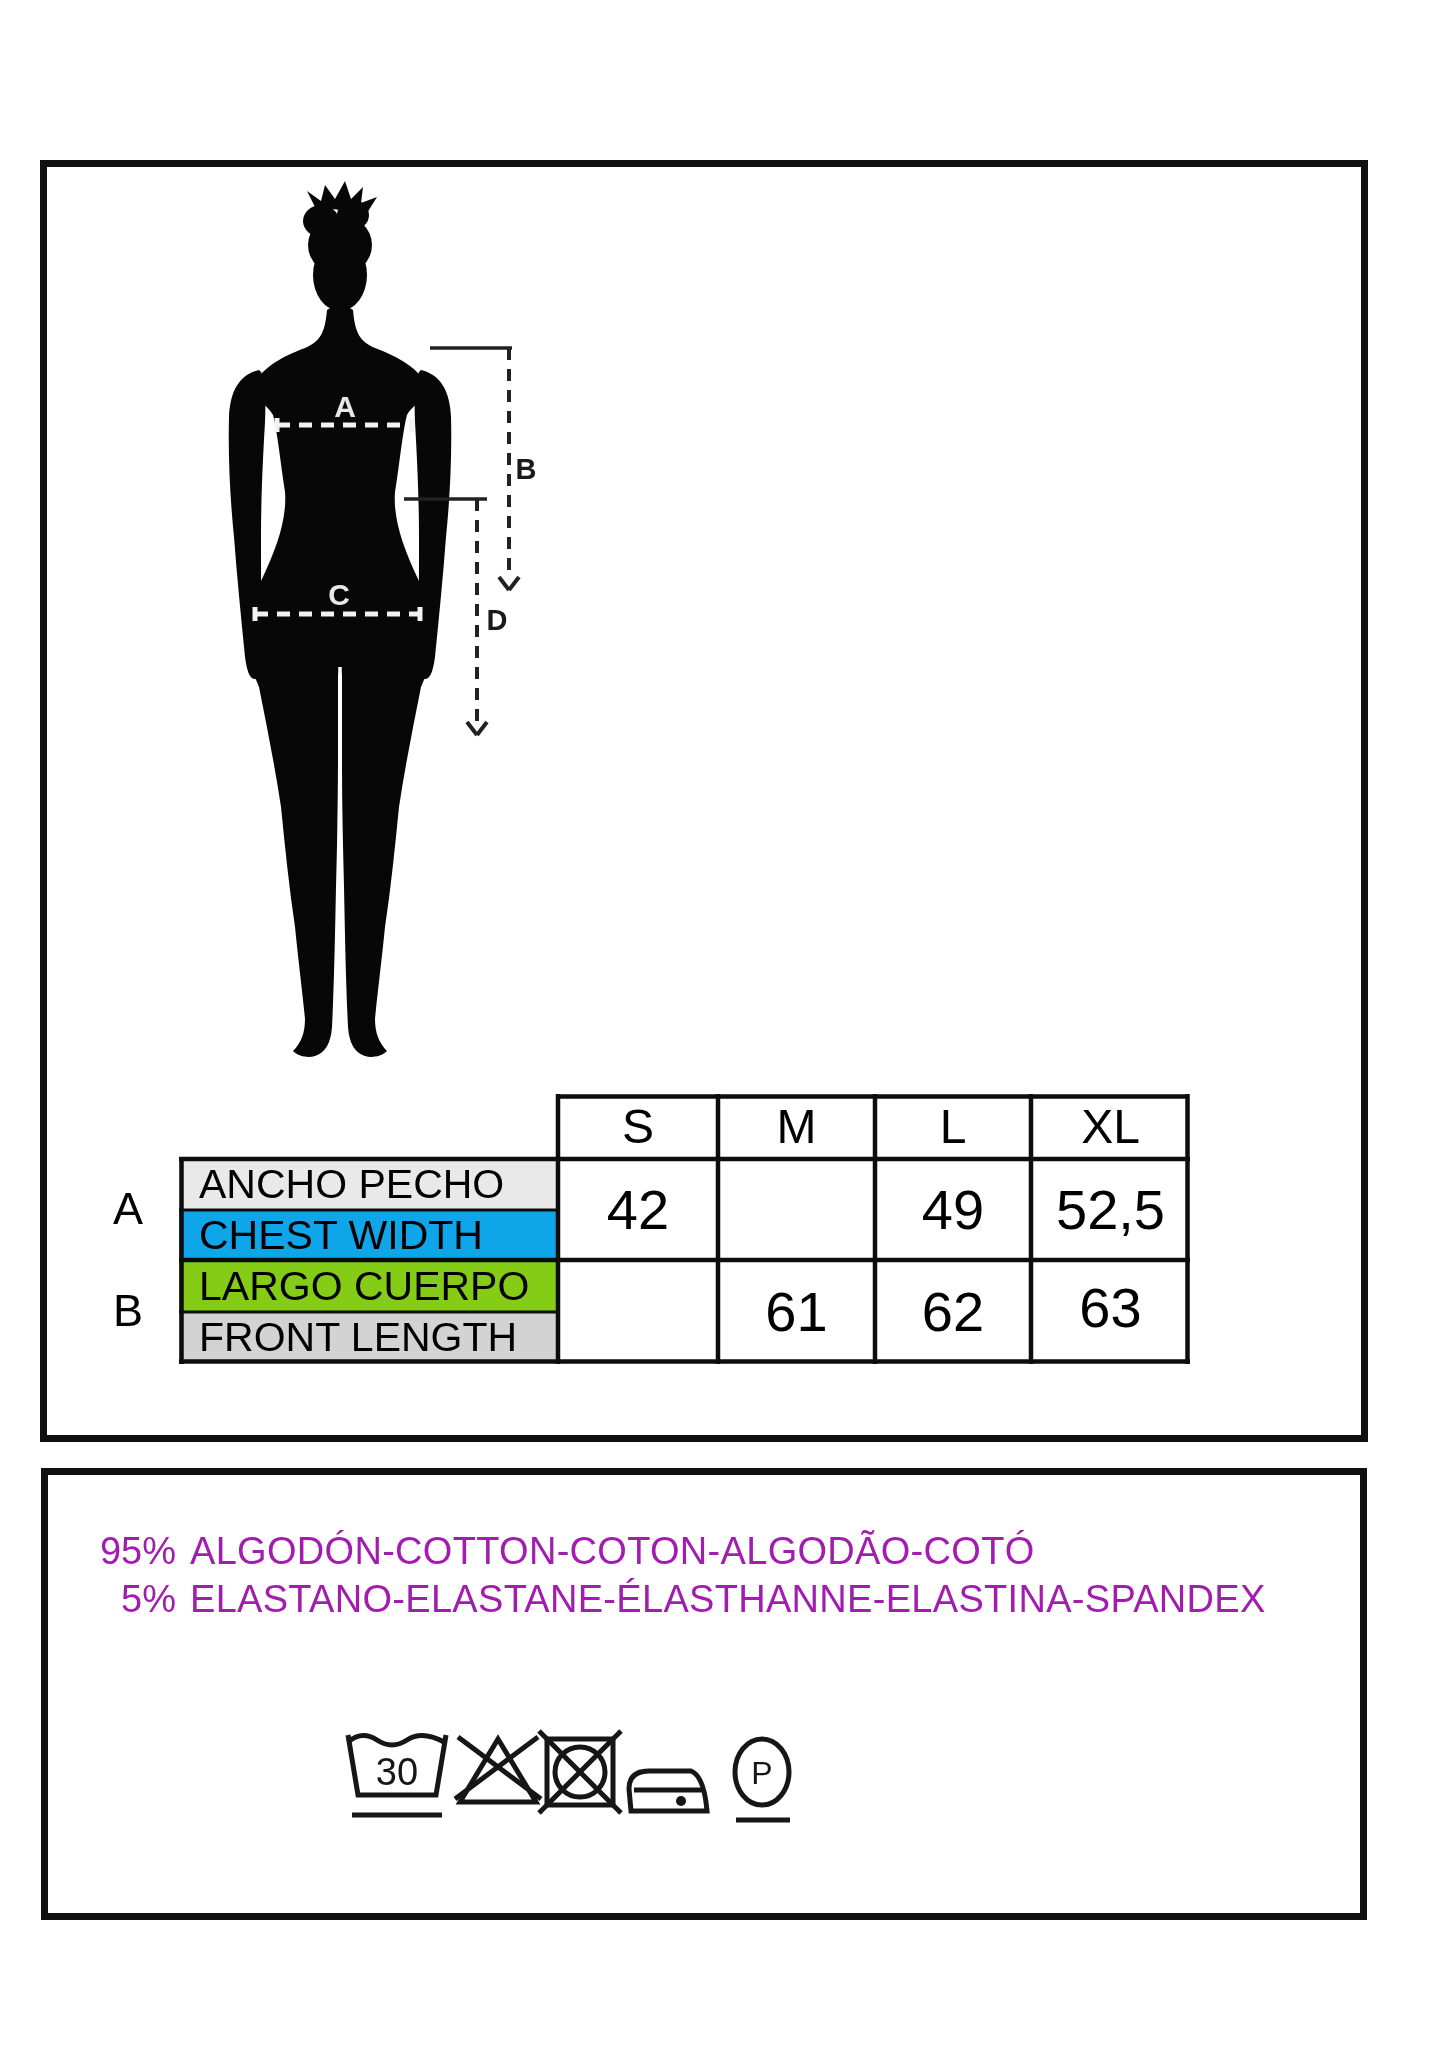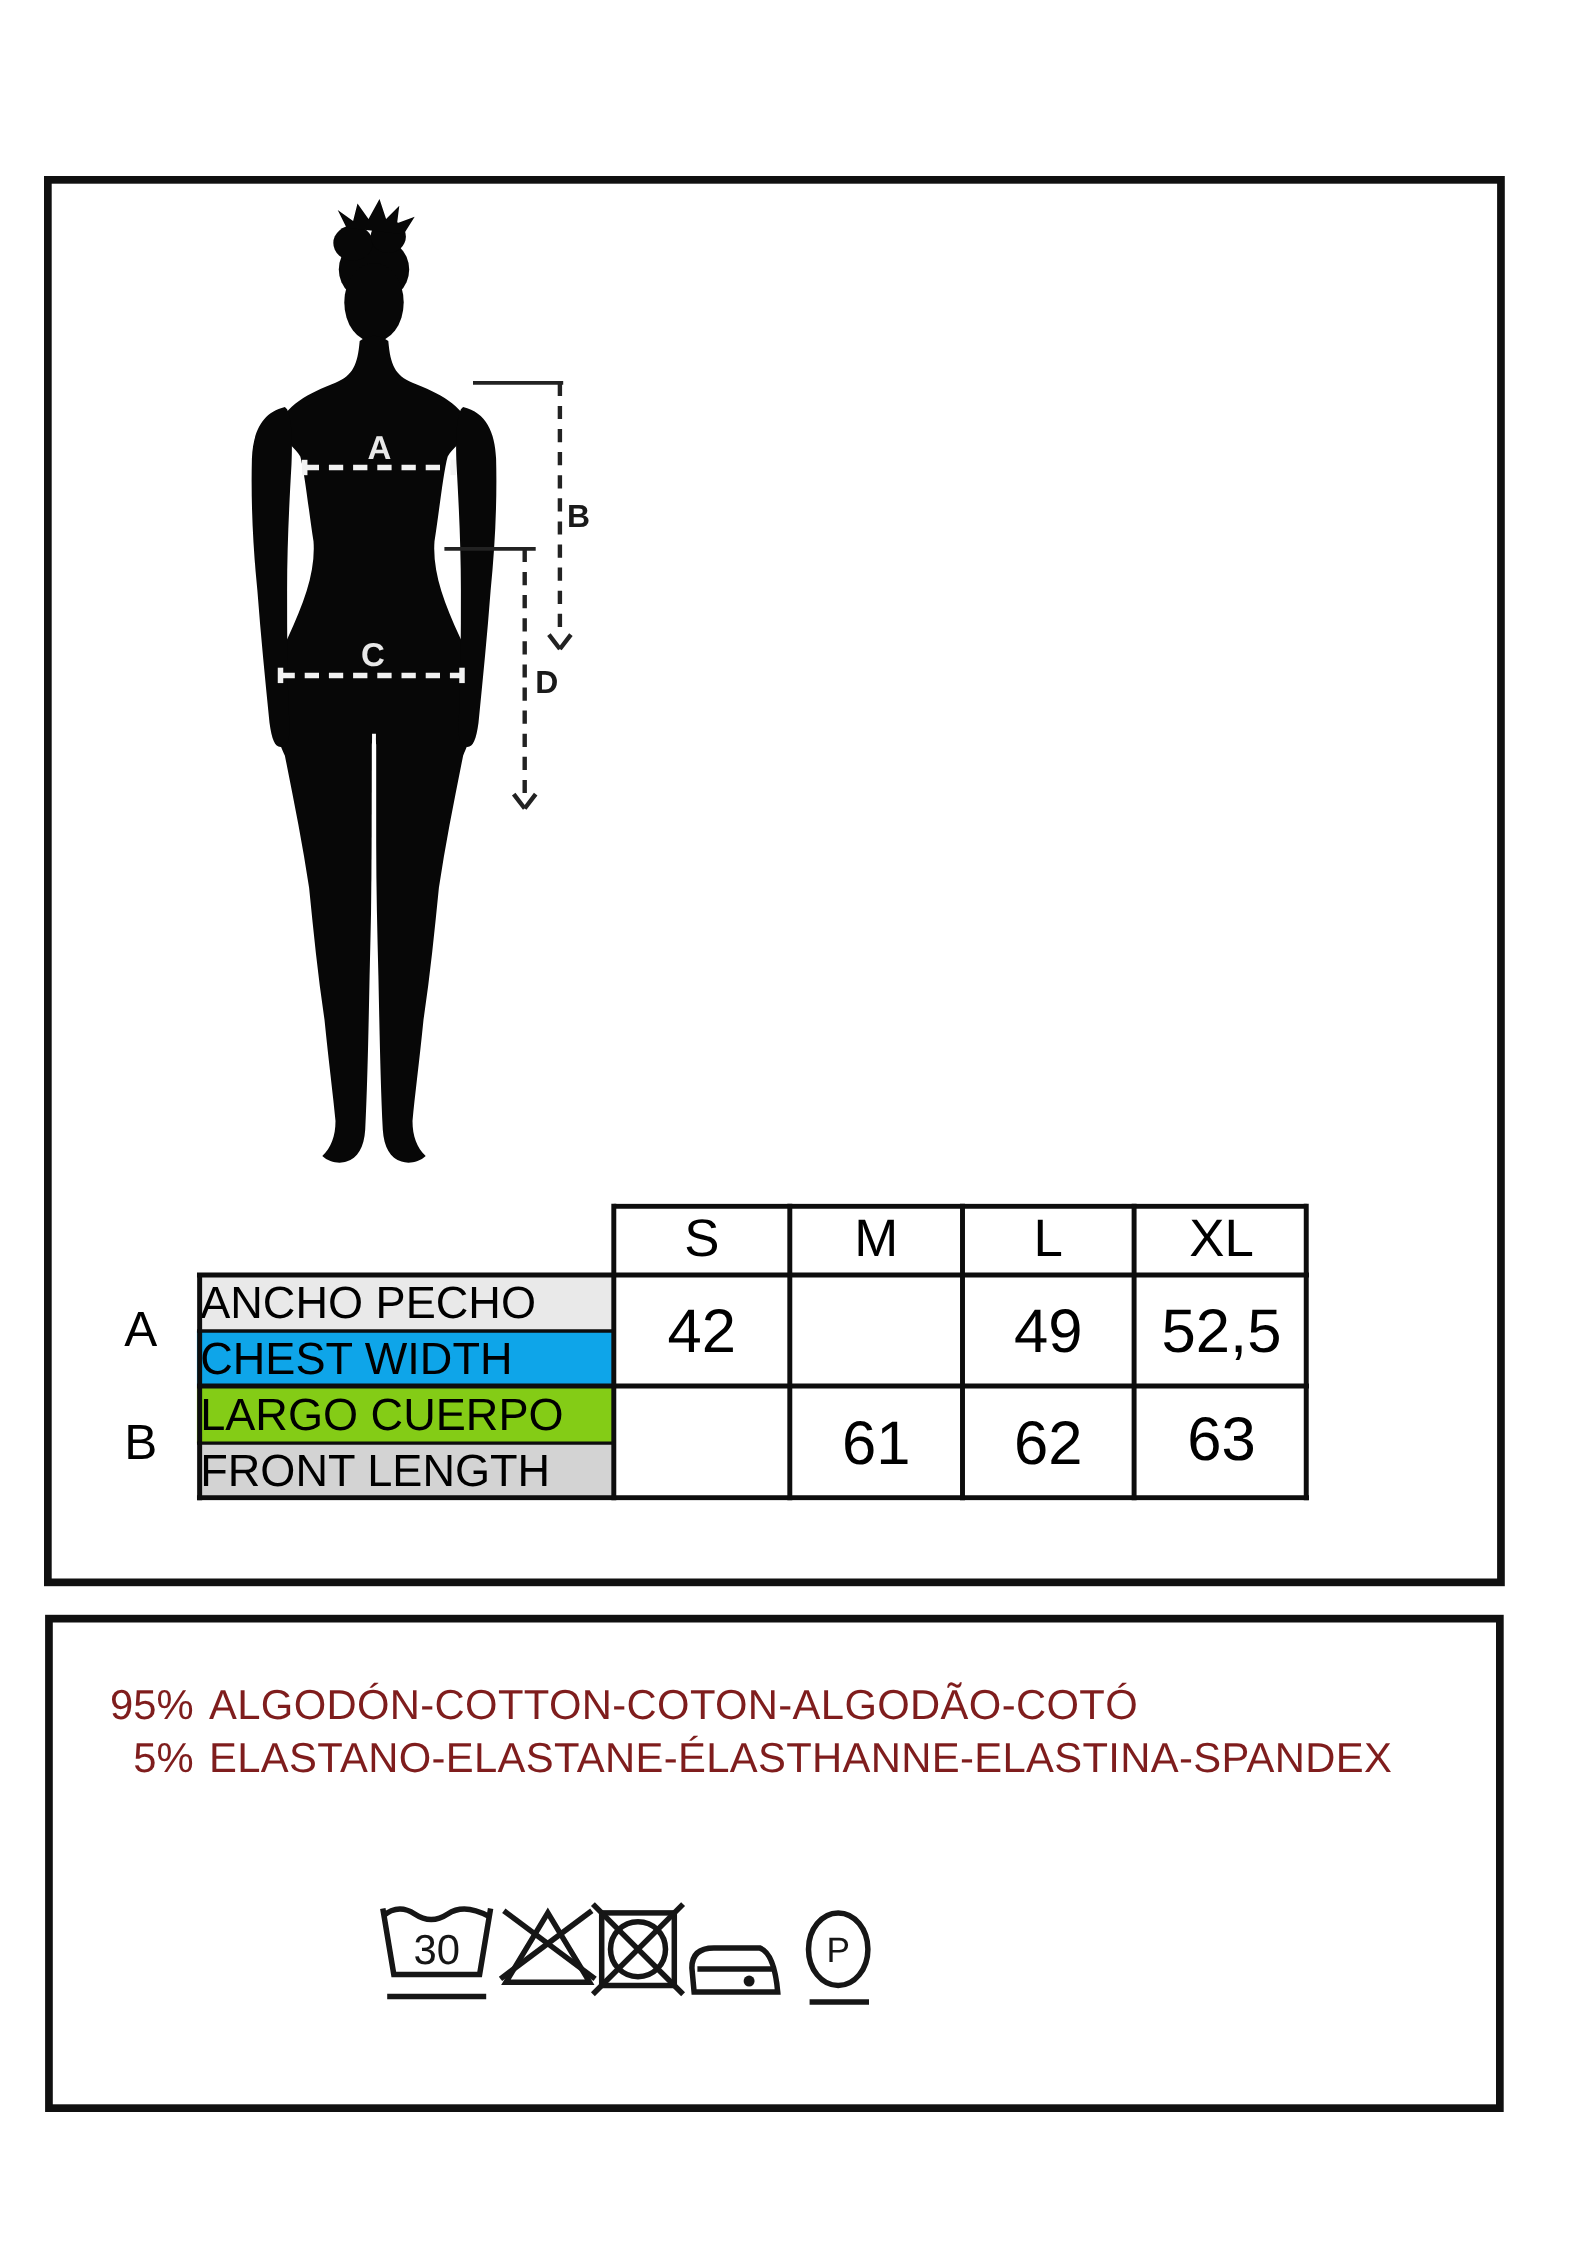--- a/index.html
+++ b/index.html
@@ -13,24 +13,24 @@
   #size-panel{left:40px;top:160px;width:1328px;height:1282px;}
   #care-panel{left:41px;top:1468px;width:1326px;height:452px;}
   .abs{position:absolute;}
   
   #diagram-svg{left:0;top:0;width:1314px;height:1268px;}
   
   #size-table{left:132px;top:927px;width:1011px;height:270px;}
   .cell{position:absolute;display:flex;align-items:center;justify-content:center;box-sizing:border-box;}
   .hdr{font-size:48px;}
   .val{font-size:56px;}
-  .lbl{justify-content:flex-start;padding-left:3px;font-size:41px;white-space:nowrap;}
+  .lbl{justify-content:flex-start;padding-left:20px;font-size:41px;white-space:nowrap;}
   .rowletter{position:absolute;width:70px;height:60px;display:flex;align-items:center;justify-content:center;font-size:45px;}
   
-  #composition{left:50px;top:52px;font-size:38px;line-height:48px;color:#7f1d1d;}
+  #composition{left:50px;top:52px;font-size:38px;line-height:48px;color:#a21caf;}
   .comp-line{white-space:nowrap;}
   .pct{display:inline-block;width:78px;text-align:right;}
   .ctext{margin-left:14px;letter-spacing:.3px;}
   
   #care-svg{left:290px;top:252px;width:460px;height:105px;}
   .stroke{fill:none;stroke:#161616;stroke-width:5;}
   .grid-main{stroke:#0d0d0d;stroke-width:4.5;}
   .grid-sub{stroke:#0d0d0d;stroke-width:3;}
 </style>
 </head>

